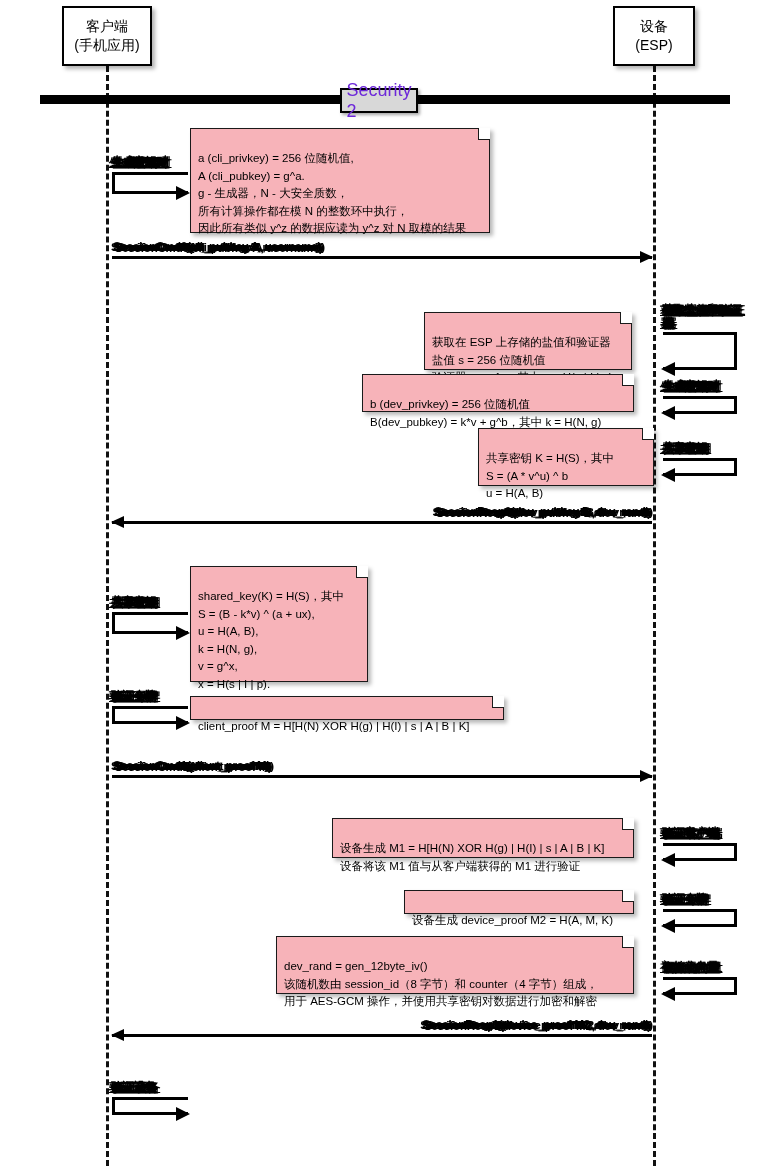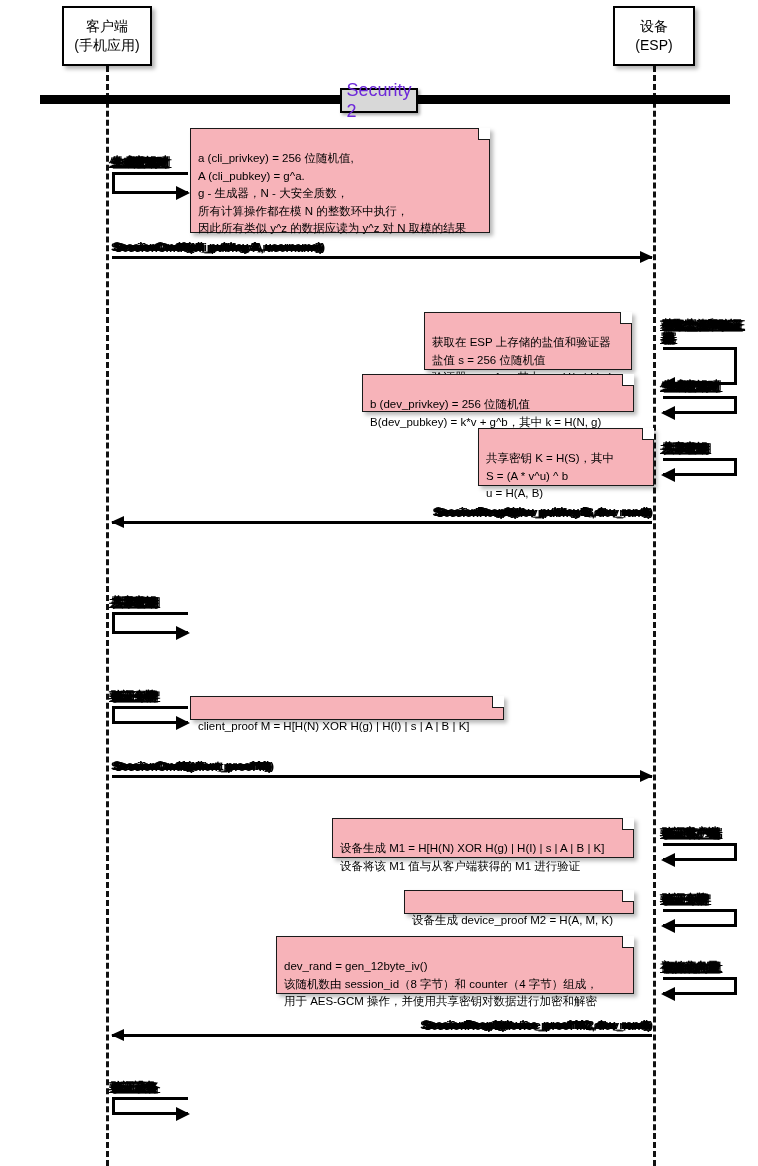--- a/index.html
+++ b/index.html
@@ -225,21 +225,21 @@
 所有计算操作都在模 N 的整数环中执行，
 因此所有类似 y^z 的数据应读为 y^z 对 N 取模的结果</span>
   </div>
 
   <div class="msg to-right lbl-left" style="left:112px; top:256px; width:540px;">
     <div class="shaft"></div>
     <div class="head"></div>
     <div class="label smear">SessionCmd0(cli_pubkey A, username)</div>
   </div>
 
-  <div class="selfmsg right-of" style="left:663px; top:347px; width:74px; height:38px;">
+  <div class="selfmsg right-of" style="left:663px; top:332px; width:74px; height:38px;">
     <div class="top"></div>
     <div class="side"></div>
     <div class="bottom"></div>
     <div class="arrow"></div>
     <div class="label smear wrap">获取盐值和验证器</div>
   </div>
 
   <div class="note" style="left:424px; top:312px; width:208px; height:58px;">
     <span>获取在 ESP 上存储的盐值和验证器
 盐值 s = 256 位随机值
@@ -280,20 +280,28 @@
   </div>
 
   <div class="selfmsg left-of" style="left:112px; top:612px; width:76px; height:22px;">
     <div class="top"></div>
     <div class="side"></div>
     <div class="bottom"></div>
     <div class="arrow"></div>
     <div class="label smear">共享密钥</div>
   </div>
 
+  <div class="note" style="left:190px; top:566px; width:178px; height:116px;">
+    <span>shared_key(K) = H(S)，其中
+S = (B - k*v) ^ (a + ux),
+u = H(A, B),
+k = H(N, g),
+v = g^x,
+x = H(s | I | p).</span>
+  </div>
 
   <div class="selfmsg left-of" style="left:112px; top:706px; width:76px; height:18px;">
     <div class="top"></div>
     <div class="side"></div>
     <div class="bottom"></div>
     <div class="arrow"></div>
     <div class="label smear">验证令牌</div>
   </div>
 
   <div class="note" style="left:190px; top:696px; width:314px; height:24px;">

